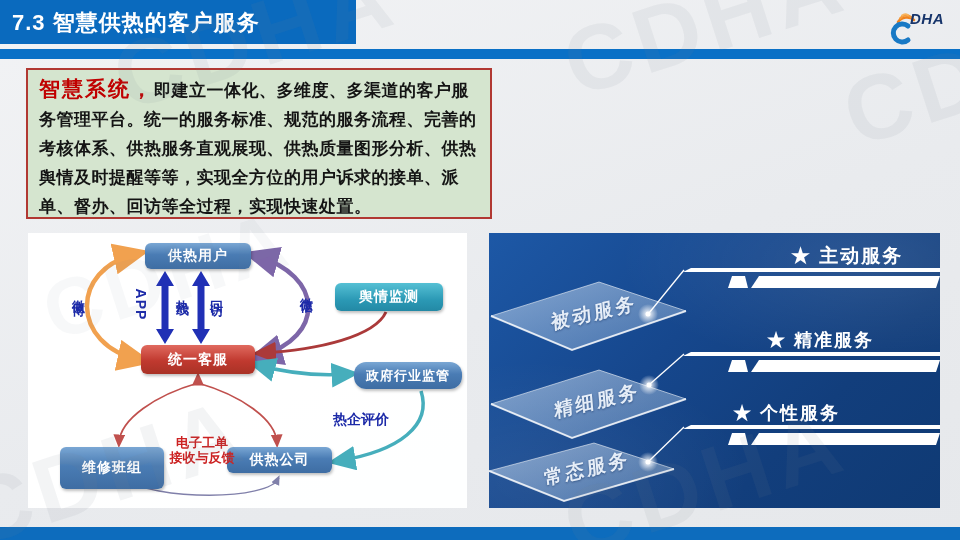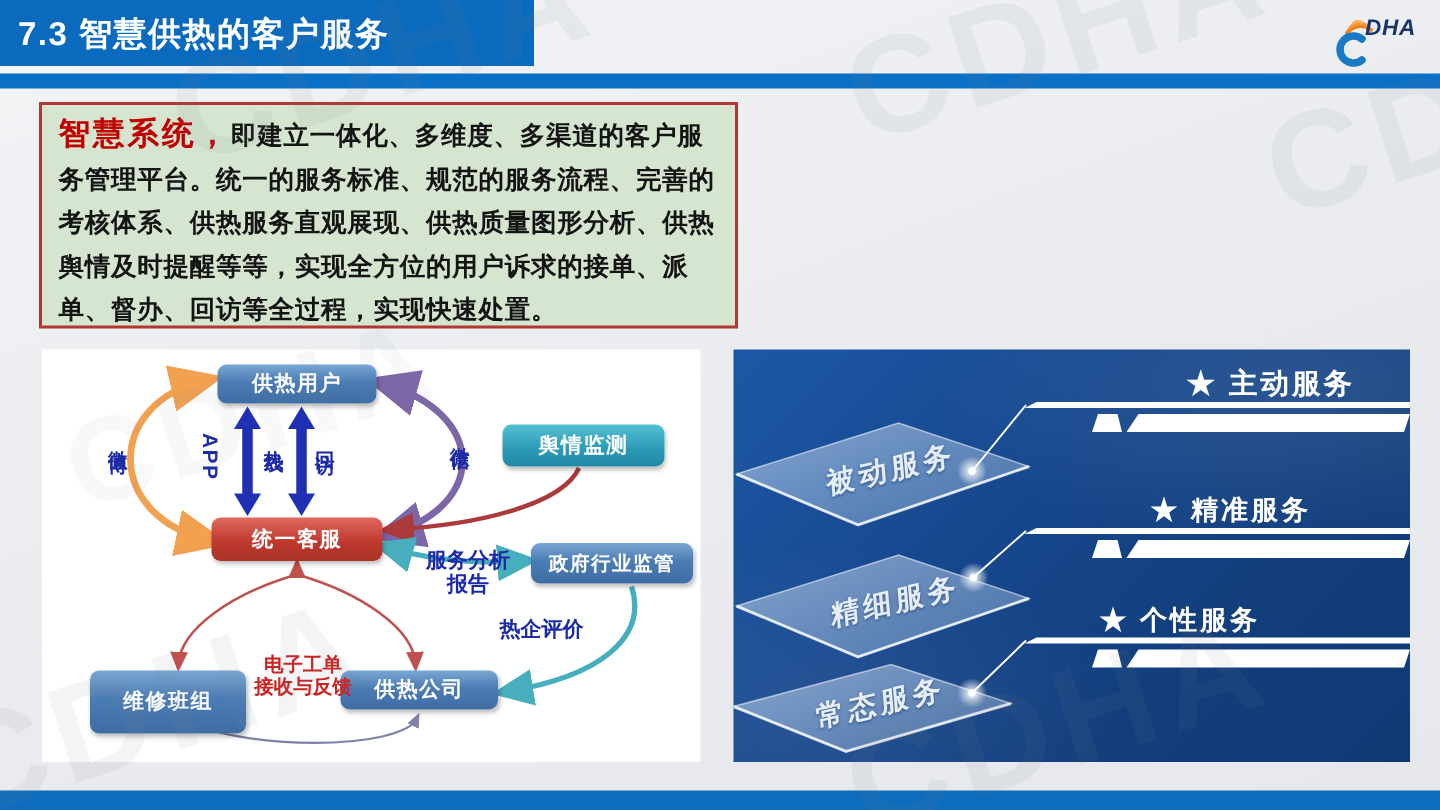--- a/index.html
+++ b/index.html
@@ -148,34 +148,30 @@
         <polygon points="137,111 128,96 146,96"></polygon>
         <rect x="169.5" y="51" width="7" height="47"></rect>
         <polygon points="173,38 164,53 182,53"></polygon>
         <polygon points="173,111 164,96 182,96"></polygon>
       </g>
     </svg>
 
     <div class="fnode blue" style="left:117px;top:10px;width:106px;height:26px;">供热用户</div>
     <div class="fnode red" style="left:113px;top:112px;width:114px;height:29px;">统一客服</div>
     <div class="fnode teal" style="left:307px;top:50px;width:108px;height:28px;">舆情监测</div>
-    <div class="fnode blue" style="left:326px;top:129px;width:108px;height:27px;font-size:13px;">政府行业监管</div>
+    <div class="fnode blue" style="left:326px;top:129px;width:108px;height:27px;font-size:13px;border-radius:12px;">政府行业监管</div>
     <div class="fnode blue" style="left:32px;top:214px;width:104px;height:42px;font-family:Liberation Mono, monospace;">维修班组</div>
     <div class="fnode blue" style="left:199px;top:214px;width:105px;height:26px;">供热公司</div>
 
     <div class="flabel vtext" style="left:43px;top:57px;">微博</div>
     <div class="flabel rot90" style="left:92px;top:64px;width:40px;text-align:center;">APP</div>
     <div class="flabel vtext" style="left:147px;top:57px;">热线</div>
     <div class="flabel vtext" style="left:181px;top:57px;">回访</div>
     <div class="flabel vtext" style="left:271px;top:55px;">微信</div>
 
-    <div class="flabel center2" style="left:240px;top:132px;width:88px;">
-      <div>服务分析</div>
-      <div>报告</div>
-    </div>
     <div class="flabel" style="left:305px;top:179px;font-size:14px;">热企评价</div>
     <div class="flabel redtxt" style="left:128px;top:186px;width:92px;">
       <div>电子工单</div>
       <div>接收与反馈</div>
     </div>
   </div>
 
   <div class="panel-services">
     <svg class="svc-svg" width="451" height="275" viewBox="0 0 451 275">
       <defs>

